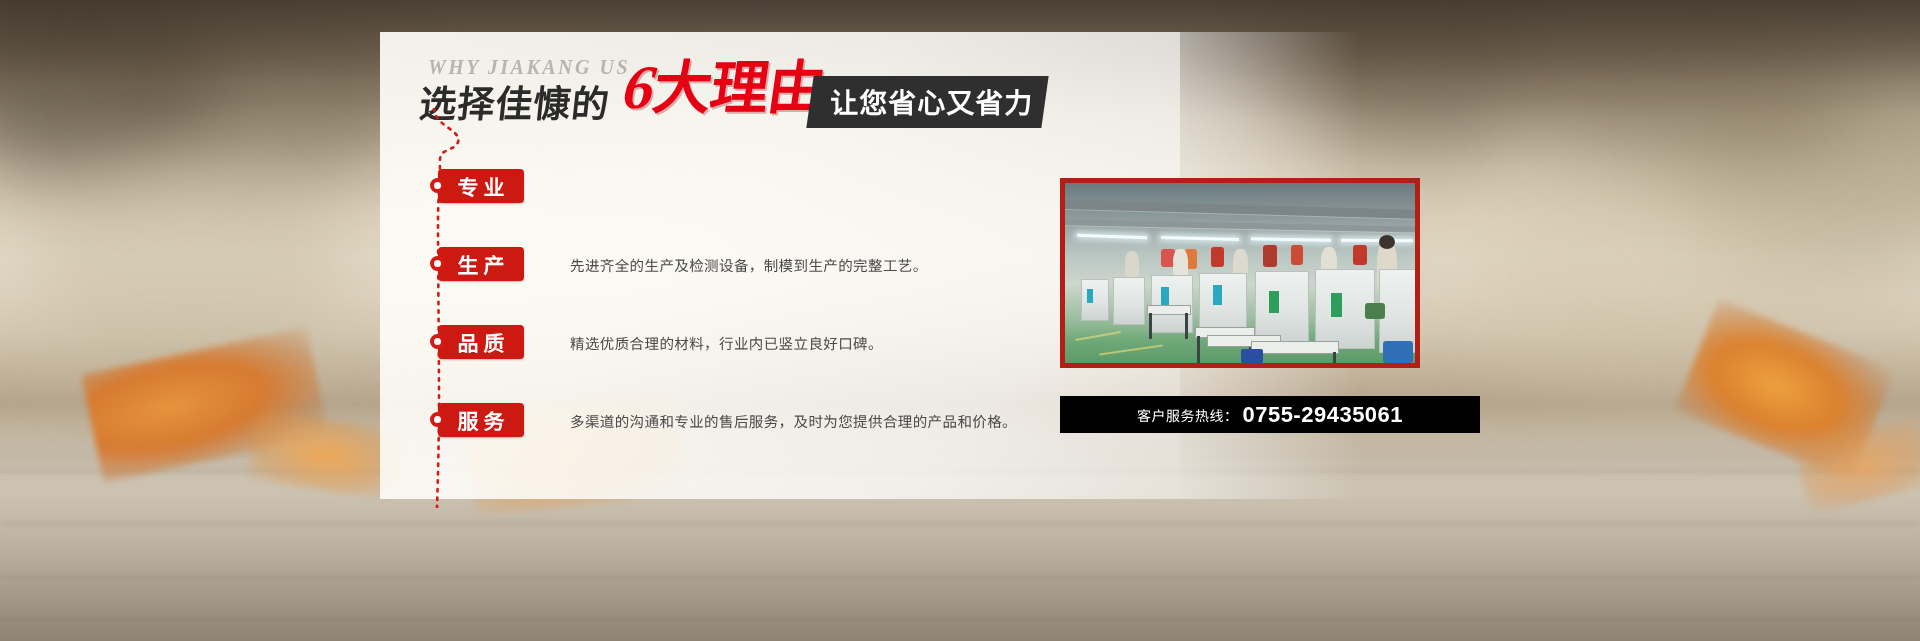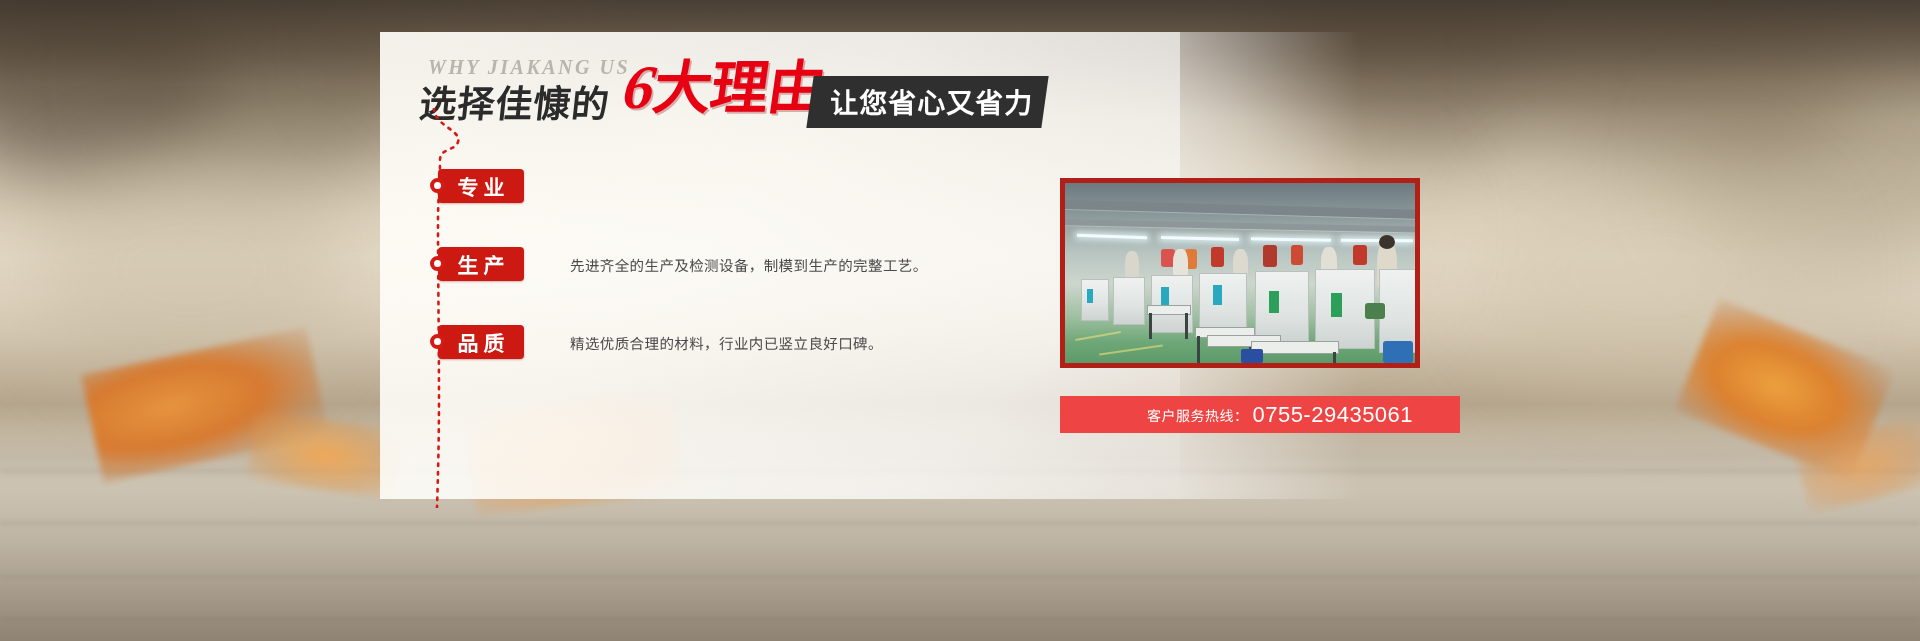--- a/index.html
+++ b/index.html
@@ -133,25 +133,25 @@
   .ph-teal{position:absolute;background:#2aa8c0;}
   .ph-bench{position:absolute;background:#eceeec;border:1px solid #9aa29f;}
   .ph-leg{position:absolute;width:3px;background:#3a4442;}
   .ph-person{position:absolute;border-radius:40% 40% 30% 30%;}
   .ph-floor-line{position:absolute;height:2px;background:rgba(250,230,120,.55);}
   .ph-stool{position:absolute;background:#2b4fa0;border-radius:2px;}
   .ph-cloth{position:absolute;border-radius:3px;}
 
   
   #phone{
-    position:absolute;left:1060px;top:396px;width:360px;height:37px;
-    background:#ef4444;display:flex;align-items:center;justify-content:center;padding-left:40px;
+    position:absolute;left:1060px;top:396px;width:420px;height:37px;
+    background:#000000;display:flex;align-items:center;justify-content:center;
   }
   .ph-label{color:#fff;font-size:14px;letter-spacing:.5px;}
-  .ph-num{color:#fff;font-size:22px;font-weight:400;letter-spacing:.5px;margin-left:4px;}
+  .ph-num{color:#fff;font-size:22px;font-weight:700;letter-spacing:.5px;margin-left:4px;}
 
   
   .leaf{position:absolute;filter:blur(3px);opacity:.95;}
 </style>
 </head>
 <body>
 
 <div id="stage">
 
   <div class="bg-base"></div>
@@ -220,20 +220,25 @@
       <span class="desc">先进齐全的生产及检测设备，制模到生产的完整工艺。</span>
     </div>
 
     <div class="row">
       <span class="node"></span>
       <span class="badge">品质</span>
       <span class="desc">精选优质合理的材料，行业内已竖立良好口碑。</span>
     </div>
 
 
+    <div class="row">
+      <span class="node"></span>
+      <span class="badge">服务</span>
+      <span class="desc">多渠道的沟通和专业的售后服务，及时为您提供合理的产品和价格。</span>
+    </div>
 
 
   </div>
 
   <div id="photo-card">
     <div id="photo">
       <div class="ph-ceiling"></div>
       <div class="ph-duct" style="left:0;top:22px;width:360px;transform:skewY(1.6deg);"></div>
       <div class="ph-duct" style="left:0;top:40px;width:360px;height:6px;transform:skewY(1.2deg);background:#8d979a;"></div>
       <div class="ph-light" style="left:12px;top:52px;width:70px;transform:skewY(2deg);"></div>

